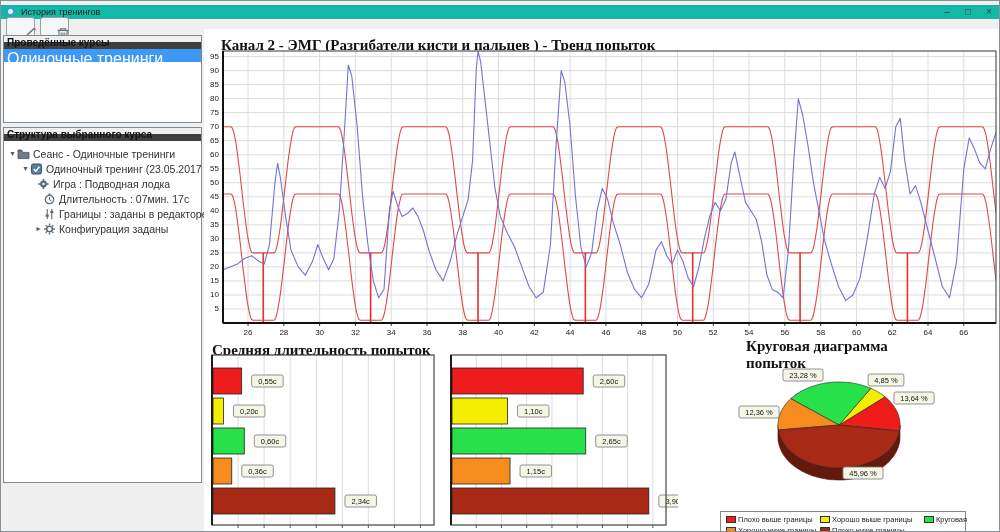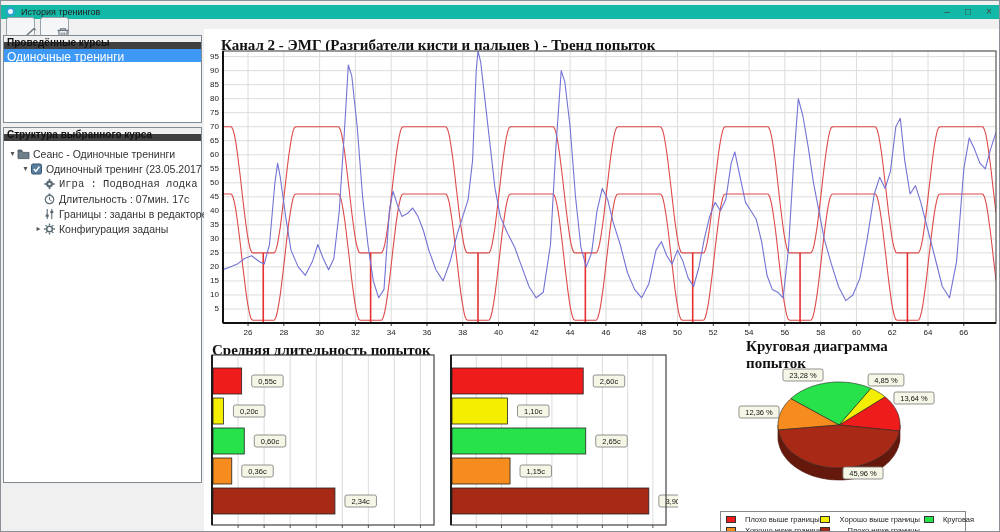--- a/index.html
+++ b/index.html
@@ -14,37 +14,37 @@
   .win-controls span{font-size:10px;color:#444;width:12px;text-align:center;cursor:default;line-height:12px;}
   .toolbar{position:absolute;left:0;top:14px;width:203px;height:22px;}
   .tb-btn{position:absolute;top:2px;width:29px;height:20px;background:#f5f6f7;border:1px solid #98a0a8;
           border-radius:3px;padding:0;display:flex;align-items:center;justify-content:center;}
   .sidebar{position:absolute;left:2px;top:34px;width:199px;bottom:0;}
   .panel{position:absolute;left:0;width:199px;background:#fff;border:1px solid #808a93;}
   .panel-header{height:13px;background:#f0f0f0;border-bottom:7px solid #404040;font-size:10px;
                 font-weight:bold;color:#111;padding:1px 0 0 3px;}
   .panel1{top:0;height:88px;}
   .panel2{top:92px;height:356px;}
-  .course-item{height:13px;font-size:12px;color:#fff;background:#3d99f5;padding:1px 0 0 3px;}
+  .course-item{height:13px;font-size:16px;color:#fff;background:#3d99f5;padding:1px 0 0 3px;}
   #tree{padding-top:5px;font-size:10.5px;color:#333;}
   .tree-row{height:15px;display:flex;align-items:center;white-space:nowrap;}
   .exp{width:9px;font-size:8px;color:#555;text-align:center;flex:0 0 auto;}
   .ticon{width:13px;height:12px;flex:0 0 auto;margin-right:3px;}
   .main{position:absolute;left:203px;top:28px;width:797px;height:504px;background:#fff;}
   .chart-title{position:absolute;text-align:left;font-family:"Liberation Serif",serif;
                font-weight:bold;font-size:15px;color:#111;}
   svg{position:absolute;}
   #trend-svg{left:2px;top:2px;}
   #avg-svg{left:2px;top:322px;}
   #max-svg{left:242px;top:322px;}
   #pie-svg{left:487px;top:322px;}
   #legend{position:absolute;left:516px;top:482px;width:246px;height:30px;background:#fff;
           border:1px solid #888;display:grid;grid-template-columns:90px 100px auto;
           row-gap:2px;column-gap:4px;align-content:start;padding:3px 5px;font-size:7.5px;color:#222;}
-  .legend-item{display:flex;align-items:center;gap:9px;white-space:nowrap;justify-content:space-between;}
+  .legend-item{display:flex;align-items:center;gap:2px;white-space:nowrap;}
   .legend-item i{width:10px;height:7px;border:1px solid #333;flex:0 0 auto;}
 </style>
 </head>
 <body>
 
 <div class="window">
   <div class="titlebar">
     <span class="app-icon"></span>
     <span class="title">История тренингов</span>
     <span class="win-controls">
@@ -100,21 +100,21 @@
           <div class="tree-row" style="padding-left: 17px;">
             <span class="exp">▾</span>
             <span class="ticon">
               <svg width="13" height="12" viewBox="0 0 13 12">
                 <rect x="1.5" y="1" width="10" height="10" rx="1.5" fill="#5a7e9e" stroke="#33556f"></rect>
                 <path d="M3.8 6 l2 2.4 3.6-4.8" fill="none" stroke="#fff" stroke-width="1.5"></path>
               </svg>
             </span>
             <span>Одиночный тренинг (23.05.2017 16:51:52)</span>
           </div>
-          <div class="tree-row" style="padding-left: 30px; font-family: Liberation Mono, monospace;">
+          <div class="tree-row" style="padding-left: 24px;">
             <span class="exp"></span>
             <span class="ticon">
               <svg width="13" height="12" viewBox="0 0 13 12">
                 <circle cx="6.5" cy="6" r="3.4" fill="#5a6a74"></circle>
                 <line x1="6.5" y1="0.8" x2="6.5" y2="11.2" stroke="#5a6a74" stroke-width="1.6"></line>
                 <line x1="1.3" y1="6" x2="11.7" y2="6" stroke="#5a6a74" stroke-width="1.6"></line>
                 <circle cx="6.5" cy="6" r="1.3" fill="#eef2f4"></circle>
               </svg>
             </span>
             <span>Игра : Подводная лодка</span>

